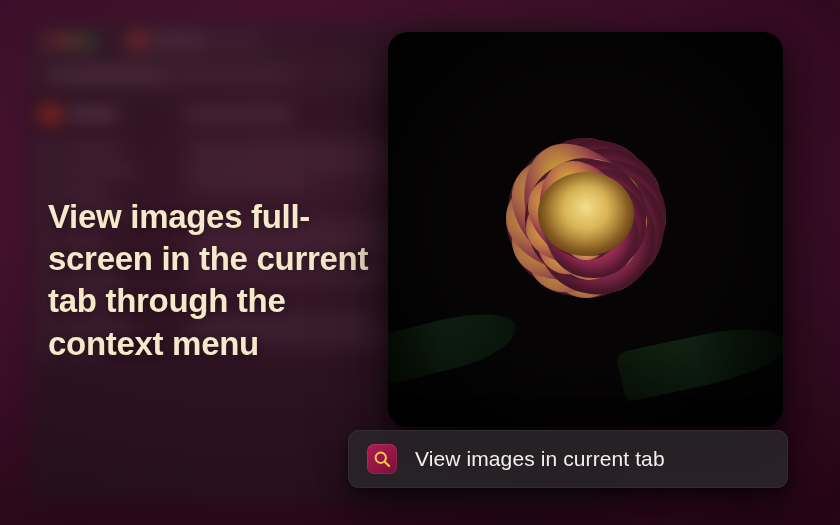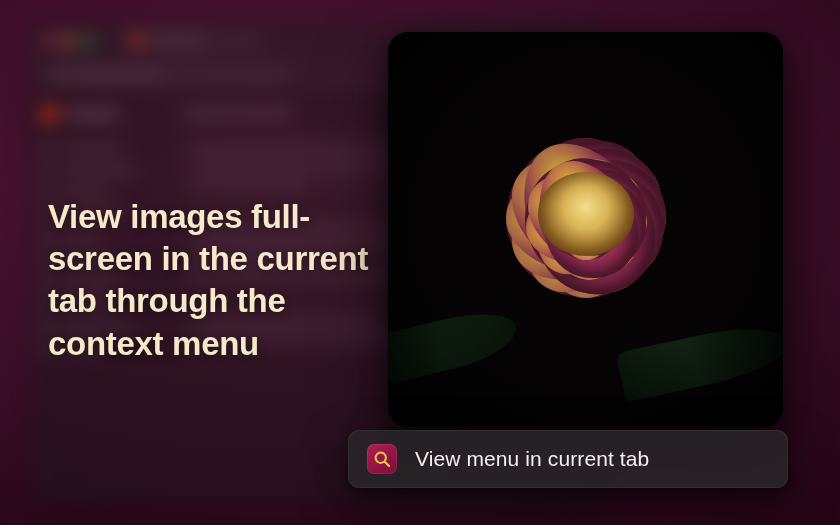--- a/index.html
+++ b/index.html
@@ -357,14 +357,14 @@
   <div class="vignette"></div>
 </div>
 
 <div class="ctx-item">
   <div class="ctx-icon">
     <svg width="20" height="20" viewBox="0 0 24 24" fill="none">
       <circle cx="10.5" cy="10.5" r="6.2" stroke="#f6c948" stroke-width="2.4"></circle>
       <line x1="15.2" y1="15.2" x2="20.5" y2="20.5" stroke="#f6c948" stroke-width="2.6" stroke-linecap="round"></line>
     </svg>
   </div>
-  <span class="ctx-label">View menu in current tab</span>
+  <span class="ctx-label">View images in current tab</span>
 </div>
 
 </body></html>

